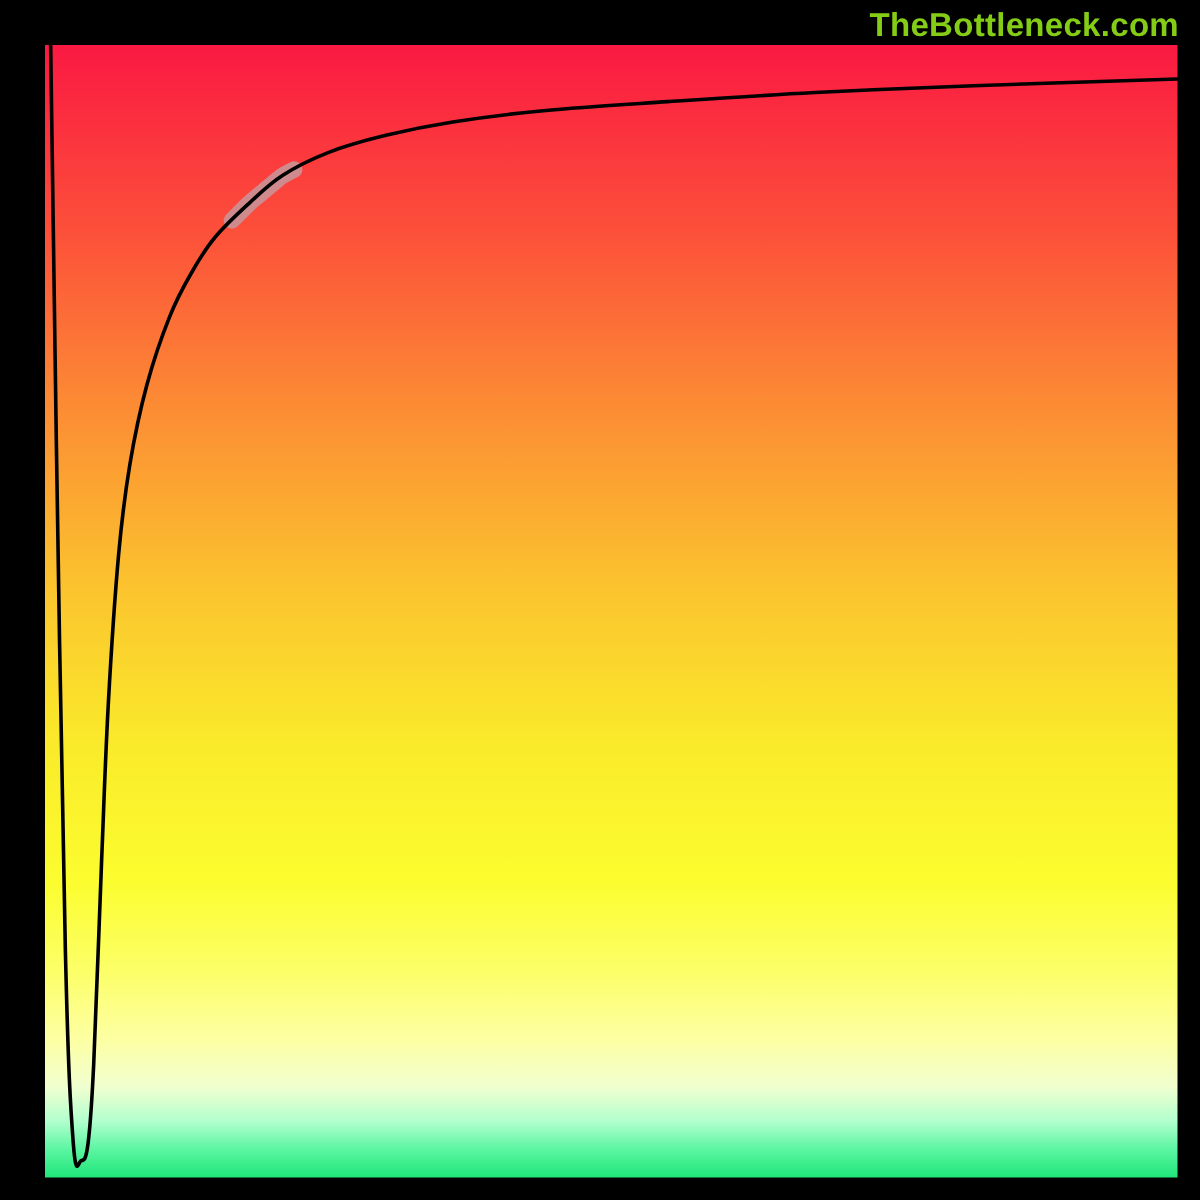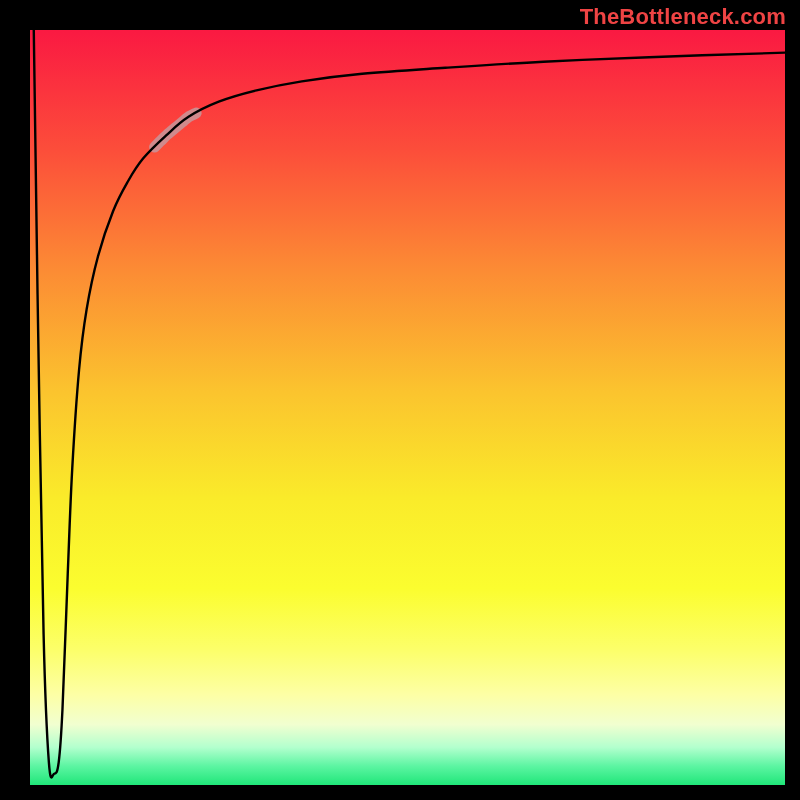--- a/index.html
+++ b/index.html
@@ -39,21 +39,21 @@
       #20e679 100%
     );
   }
   .watermark {
     position: absolute;
     top: 4px;
     right: 14px;
     font-family: Arial, Helvetica, sans-serif;
     font-size: 22px;
     font-weight: 600;
-    color: #ef4444;
+    color: #84cc16;
     letter-spacing: 0.2px;
   }
   svg.curve {
     position: absolute;
     left: 30px;
     top: 30px;
     width: 755px;
     height: 755px;
     overflow: visible;
   }

